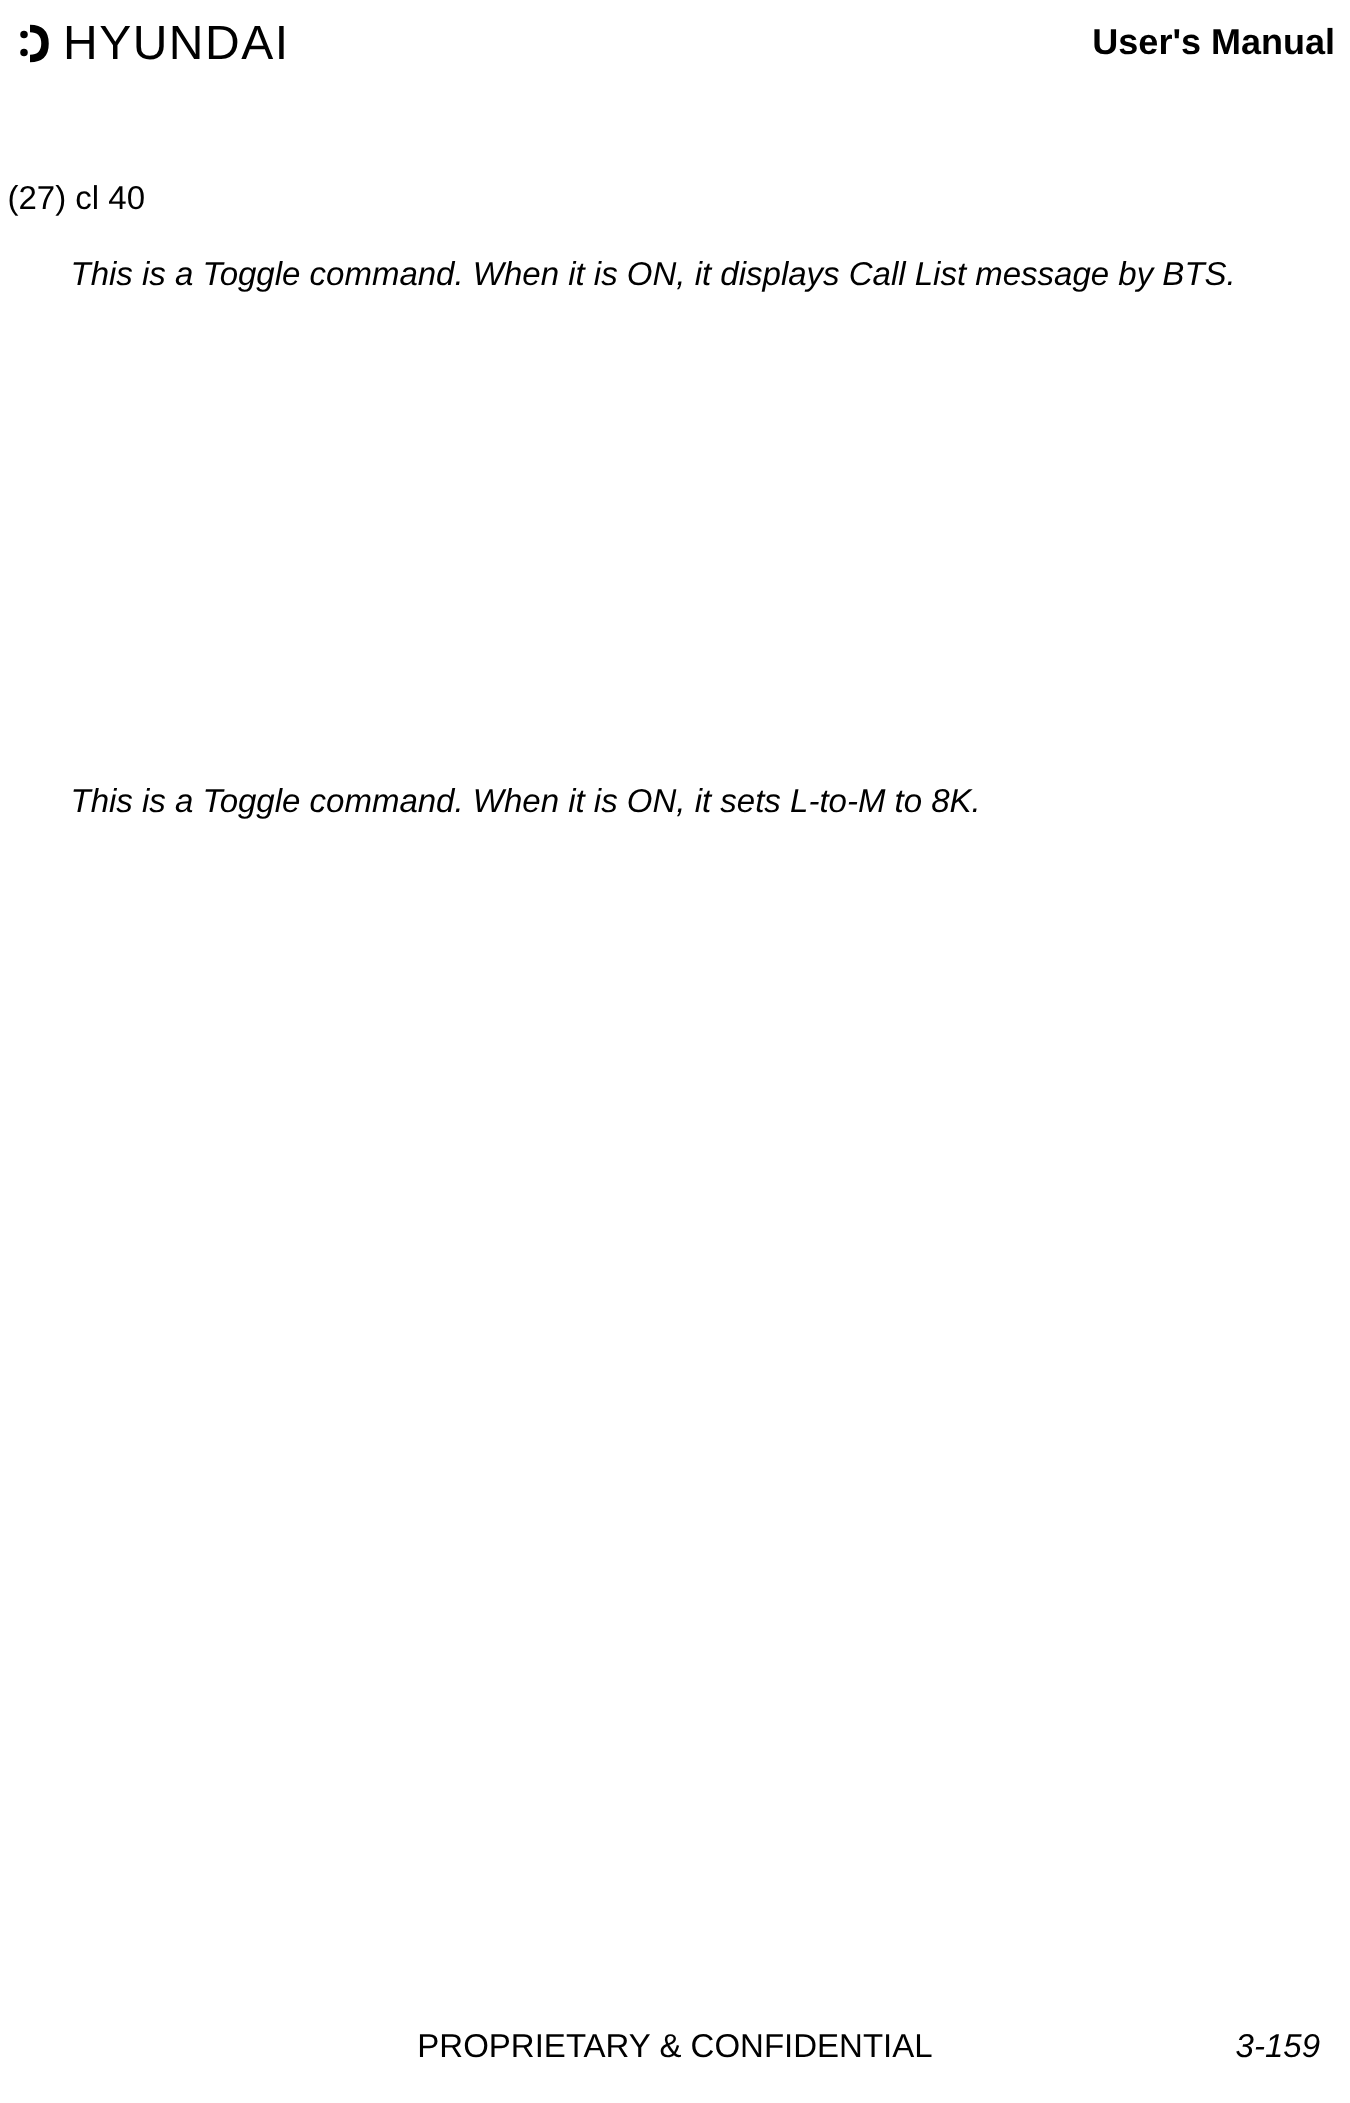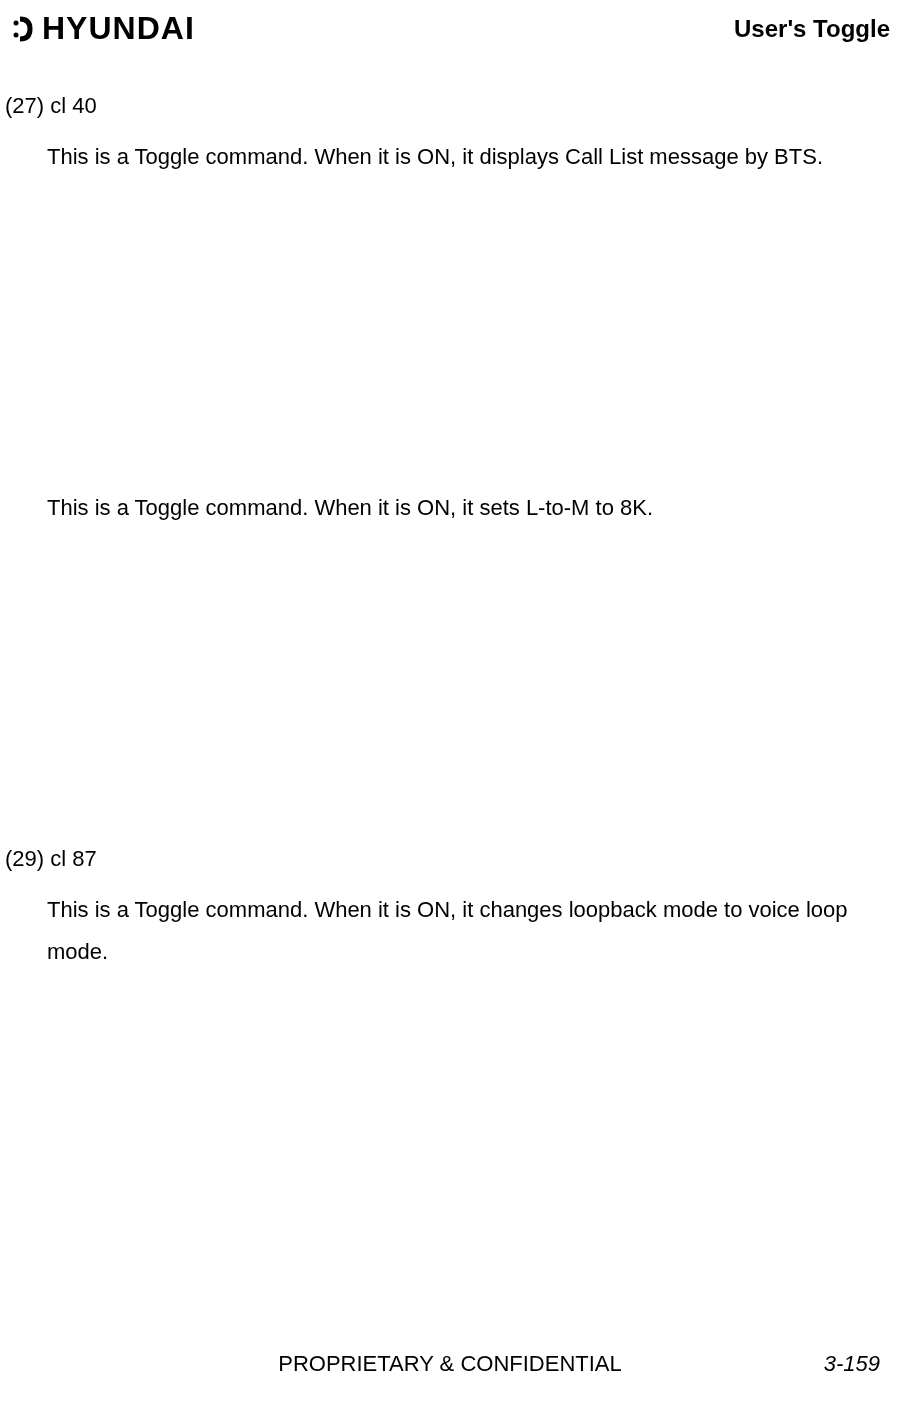--- a/index.html
+++ b/index.html
@@ -31,50 +31,51 @@
       letter-spacing: 2px;
       display: flex;
       align-items: center;
     }
     .logo-icon {
       display: inline-flex;
       align-items: center;
       margin-right: 4px;
     }
     .logo-text {
-      font-weight: 700;
+      font-weight: 400;
       font-stretch: condensed;
       letter-spacing: 1px;
     }
     .manual-title {
       font-size: 24px;
       font-weight: bold;
     }
     .content {
       position: absolute;
-      top: 86px;
+      top: 112px;
       left: 5px;
       right: 10px;
       font-size: 22px;
       line-height: 1.8;
     }
     .section {
       margin-bottom: 310px;
     }
     .section:last-of-type {
       margin-bottom: 0;
     }
     .section-title {
       font-size: 22px;
       margin-bottom: 10px;
     }
     .section-desc {
       font-size: 22px;
       padding-left: 42px;
       line-height: 1.9;
+      font-style: italic;
     }
     .footer {
       position: absolute;
       bottom: 25px;
       left: 0;
       right: 0;
       display: flex;
       justify-content: space-between;
       align-items: center;
       font-size: 22px;
@@ -100,36 +101,32 @@
   <div class="logo">
     <span class="logo-icon">
       <svg width="28" height="28" viewBox="0 0 28 28">
         <circle cx="6" cy="8" r="2.5" fill="#000"></circle>
         <circle cx="6" cy="20" r="2.5" fill="#000"></circle>
         <path d="M 10 4 Q 20 4 20 14 Q 20 24 10 24" stroke="#000" stroke-width="5" fill="none"></path>
       </svg>
     </span>
     <span class="logo-text">HYUNDAI</span>
   </div>
-  <div class="manual-title">User's Toggle</div>
+  <div class="manual-title">User's Manual</div>
 </div>
 
 <div class="content">
   <div class="section">
     <div class="section-title">(27) cl 40</div>
     <div class="section-desc">This is a Toggle command. When it is ON, it displays Call List message by BTS.</div>
   </div>
 
   <div class="section">
     <div class="section-desc">This is a Toggle command. When it is ON, it sets L-to-M to 8K.</div>
   </div>
 
-  <div class="section">
-    <div class="section-title">(29) cl 87</div>
-    <div class="section-desc">This is a Toggle command. When it is ON, it changes loopback mode to voice loop mode.</div>
-  </div>
 </div>
 
 <div class="footer">
   <div class="footer-left"></div>
   <div class="footer-center">PROPRIETARY &amp; CONFIDENTIAL</div>
   <div class="footer-right">3-159</div>
 </div>
 
 </body></html>

